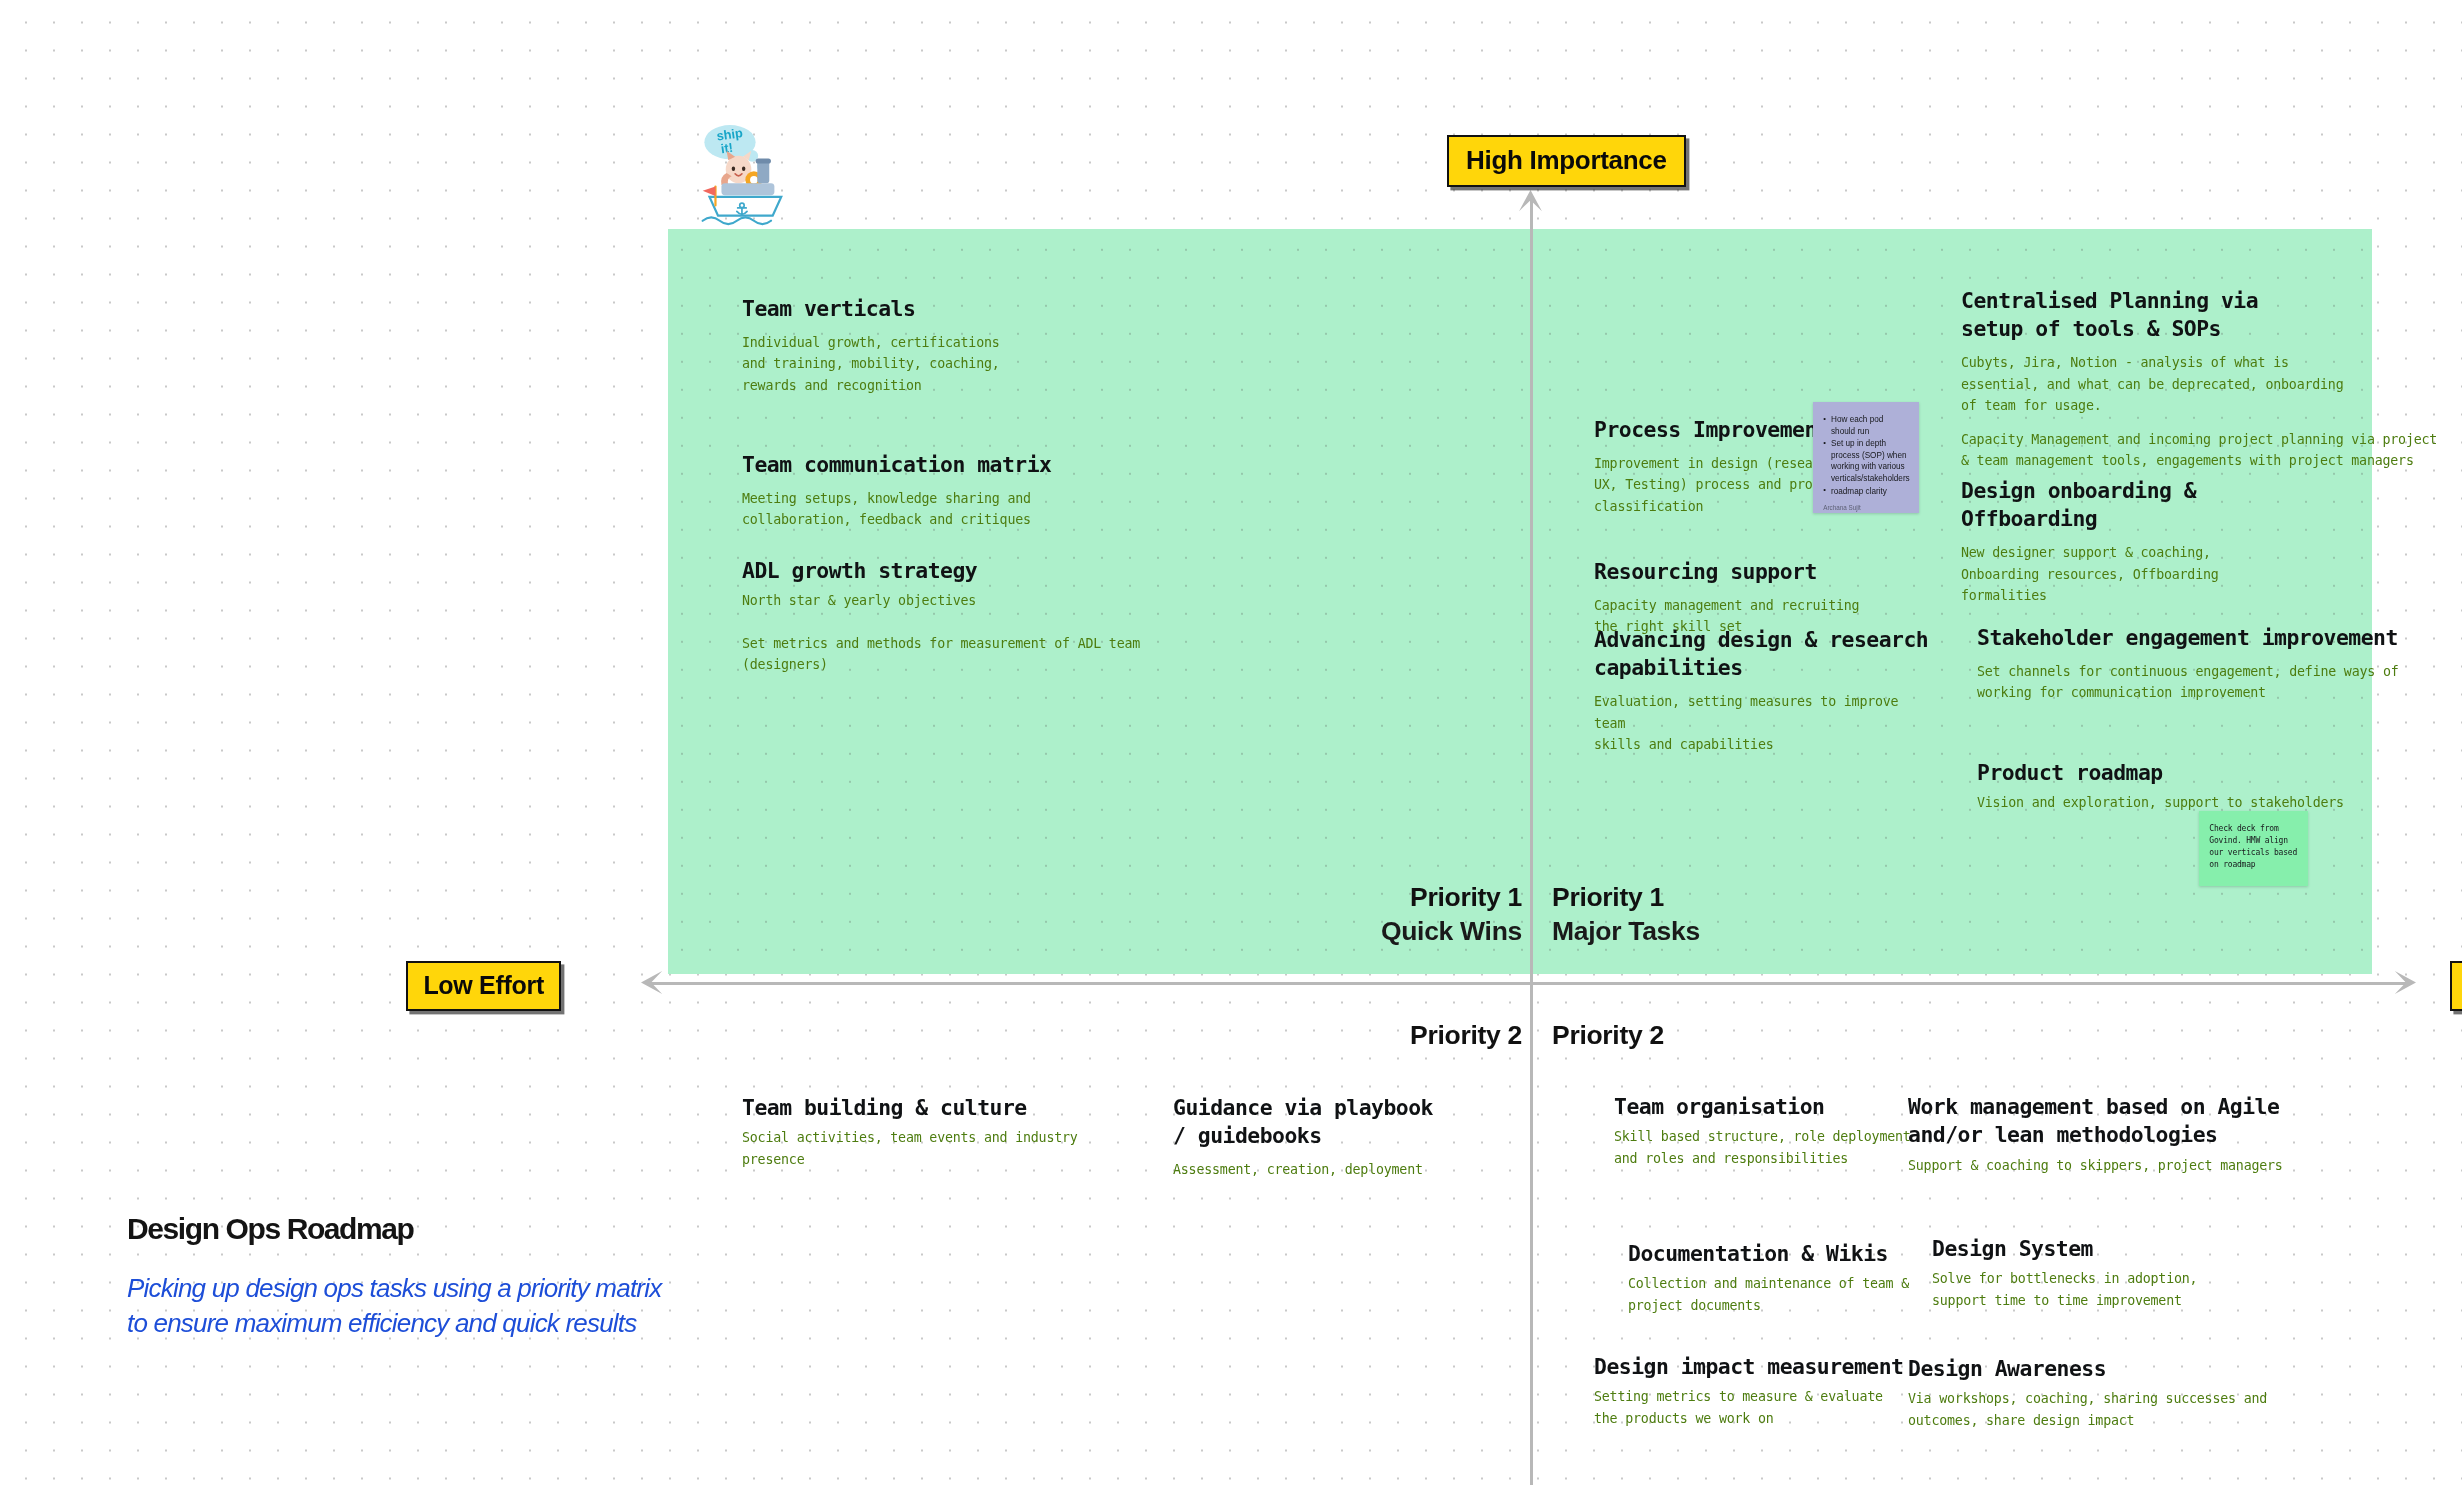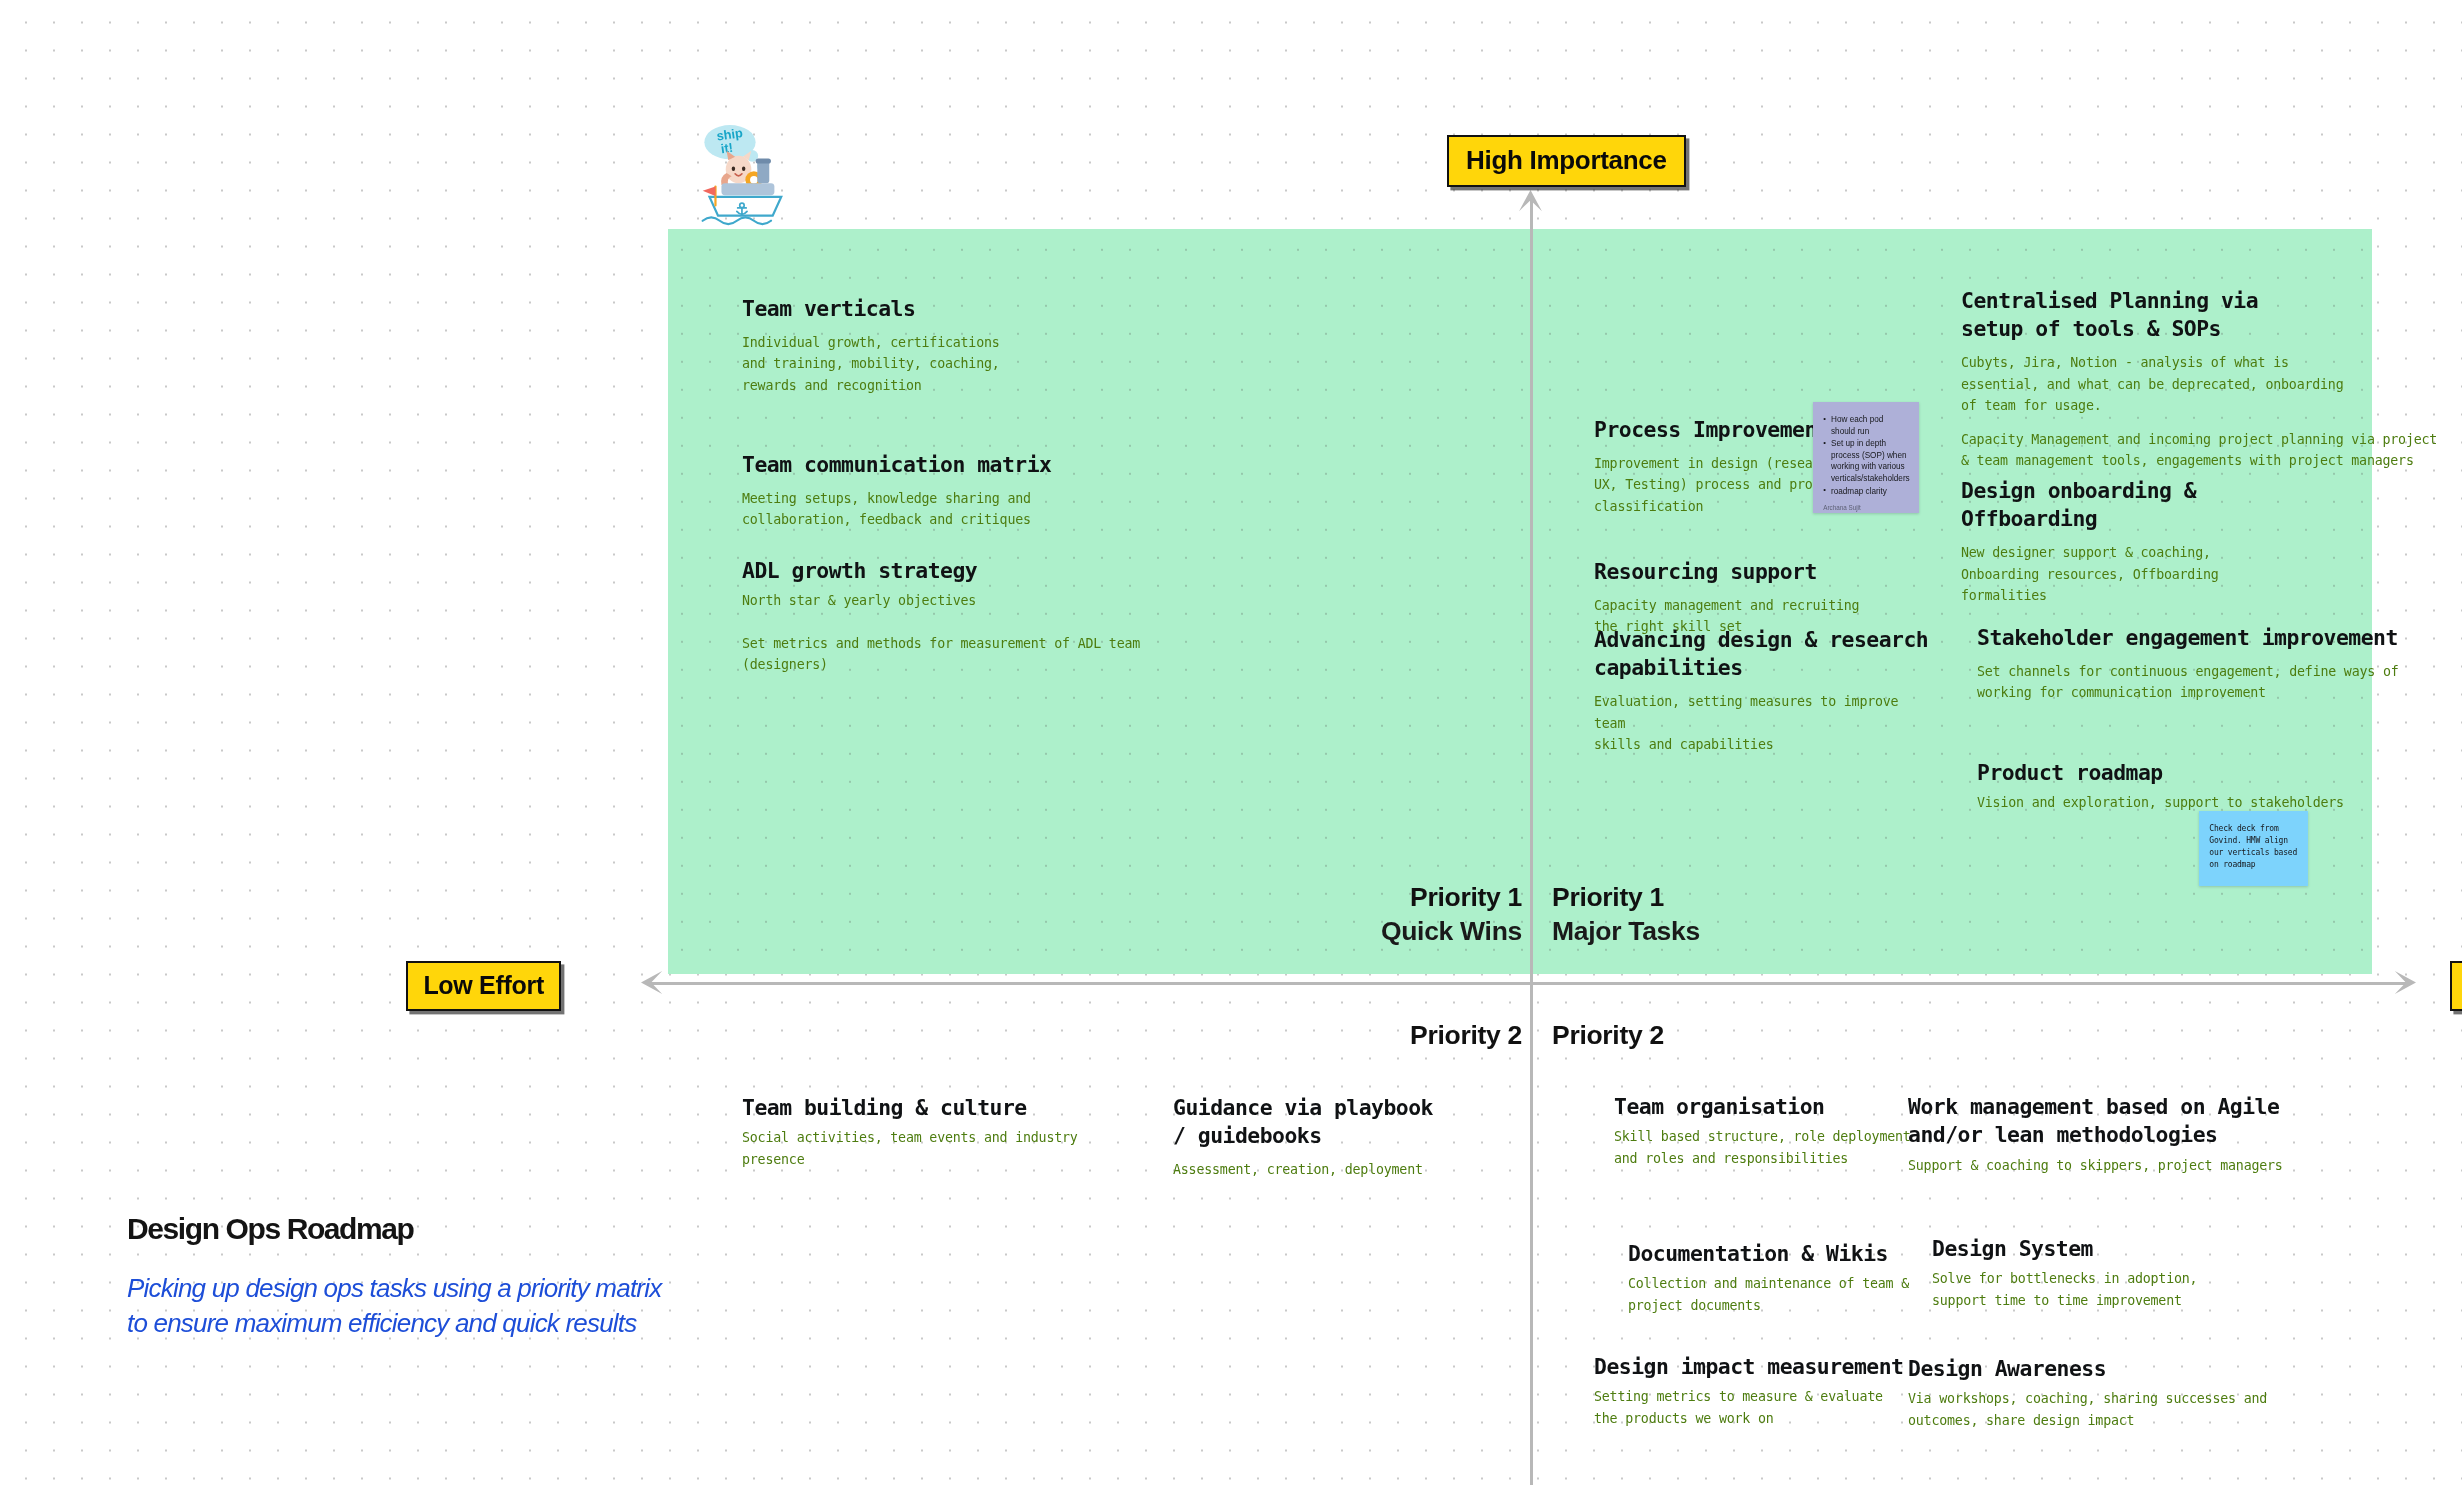--- a/index.html
+++ b/index.html
@@ -173,21 +173,21 @@
     font-size: 7.7px;
   }
   #sticky-purple .note-author {
     font-family: "Liberation Sans", sans-serif;
     font-size: 6.3px;
     color: #5c5f74;
     margin-top: 6.8px;
   }
   #sticky-pink {
     left: 2199px; top: 811px; width: 109px; height: 75px;
-    background: #7dd3fc;
+    background: #86efac;
   }
   #sticky-pink .note-body {
     font-family: "DejaVu Sans Mono", monospace;
     font-size: 8px;
     line-height: 1.52;
     color: #17181c;
     letter-spacing: -0.2px;
   }
 
   

